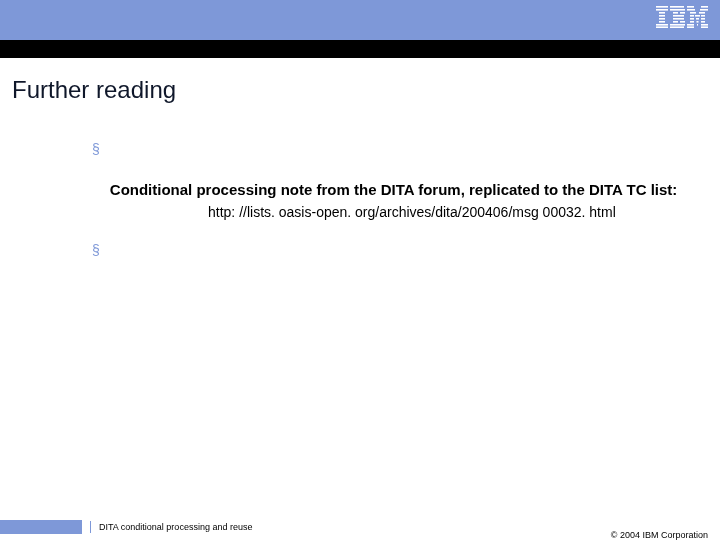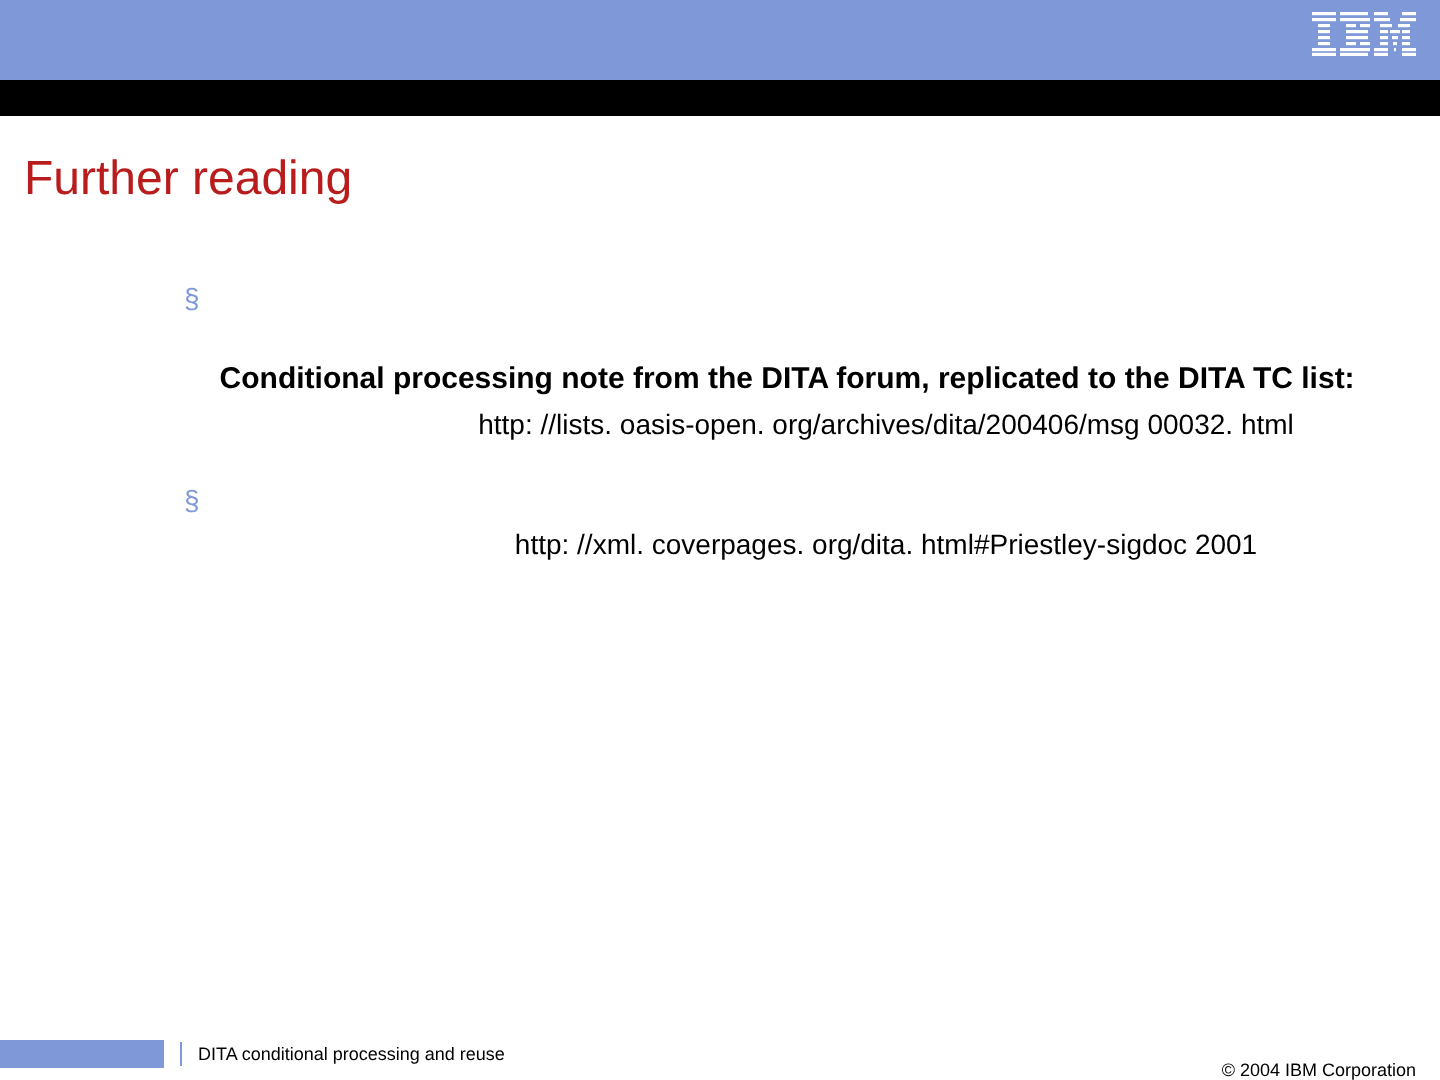--- a/index.html
+++ b/index.html
@@ -29,21 +29,21 @@
     }
     .black-strip {
       width: 100%;
       height: 18px;
       background: #000000;
     }
     .content {
       padding: 18px 12px 0 12px;
     }
     .slide-title {
-      color: #b91c1c;
+      color: #0f172a;
       font-size: 24px;
       font-weight: normal;
       margin-bottom: 36px;
     }
     .bullets {
       padding-left: 80px;
       padding-right: 30px;
     }
     .bullet-item {
       display: flex;
@@ -63,21 +63,20 @@
       font-weight: bold;
       line-height: 1.35;
       margin-top: 40px;
     }
     .sub-link {
       padding-left: 116px;
       font-size: 14px;
       color: #000000;
       line-height: 1.4;
       margin-bottom: 18px;
-      text-align: center;
     }
     .footer {
       position: absolute;
       bottom: 0;
       left: 0;
       right: 0;
       height: 26px;
       display: flex;
       align-items: flex-end;
       justify-content: space-between;
@@ -169,21 +168,20 @@
   <div class="bullets">
     <div class="bullet-item">
       <span class="bullet-marker">§</span>
       <span class="bullet-text">Conditional processing note from the DITA forum, replicated to the DITA TC list:</span>
     </div>
     <div class="sub-link">http: //lists. oasis-open. org/archives/dita/200406/msg 00032. html</div>
 
     <div class="bullet-item">
       <span class="bullet-marker">§</span>
     </div>
-    <div class="sub-link">http: //xml. coverpages. org/dita. html#Priestley-sigdoc 2001</div>
   </div>
 </div>
 
 <div class="footer">
   <div class="footer-left">
     <div class="footer-block"></div>
     <div class="footer-divider"></div>
     <span class="footer-title">DITA  conditional processing and reuse</span>
   </div>
   <span class="copyright">© 2004 IBM Corporation</span>

